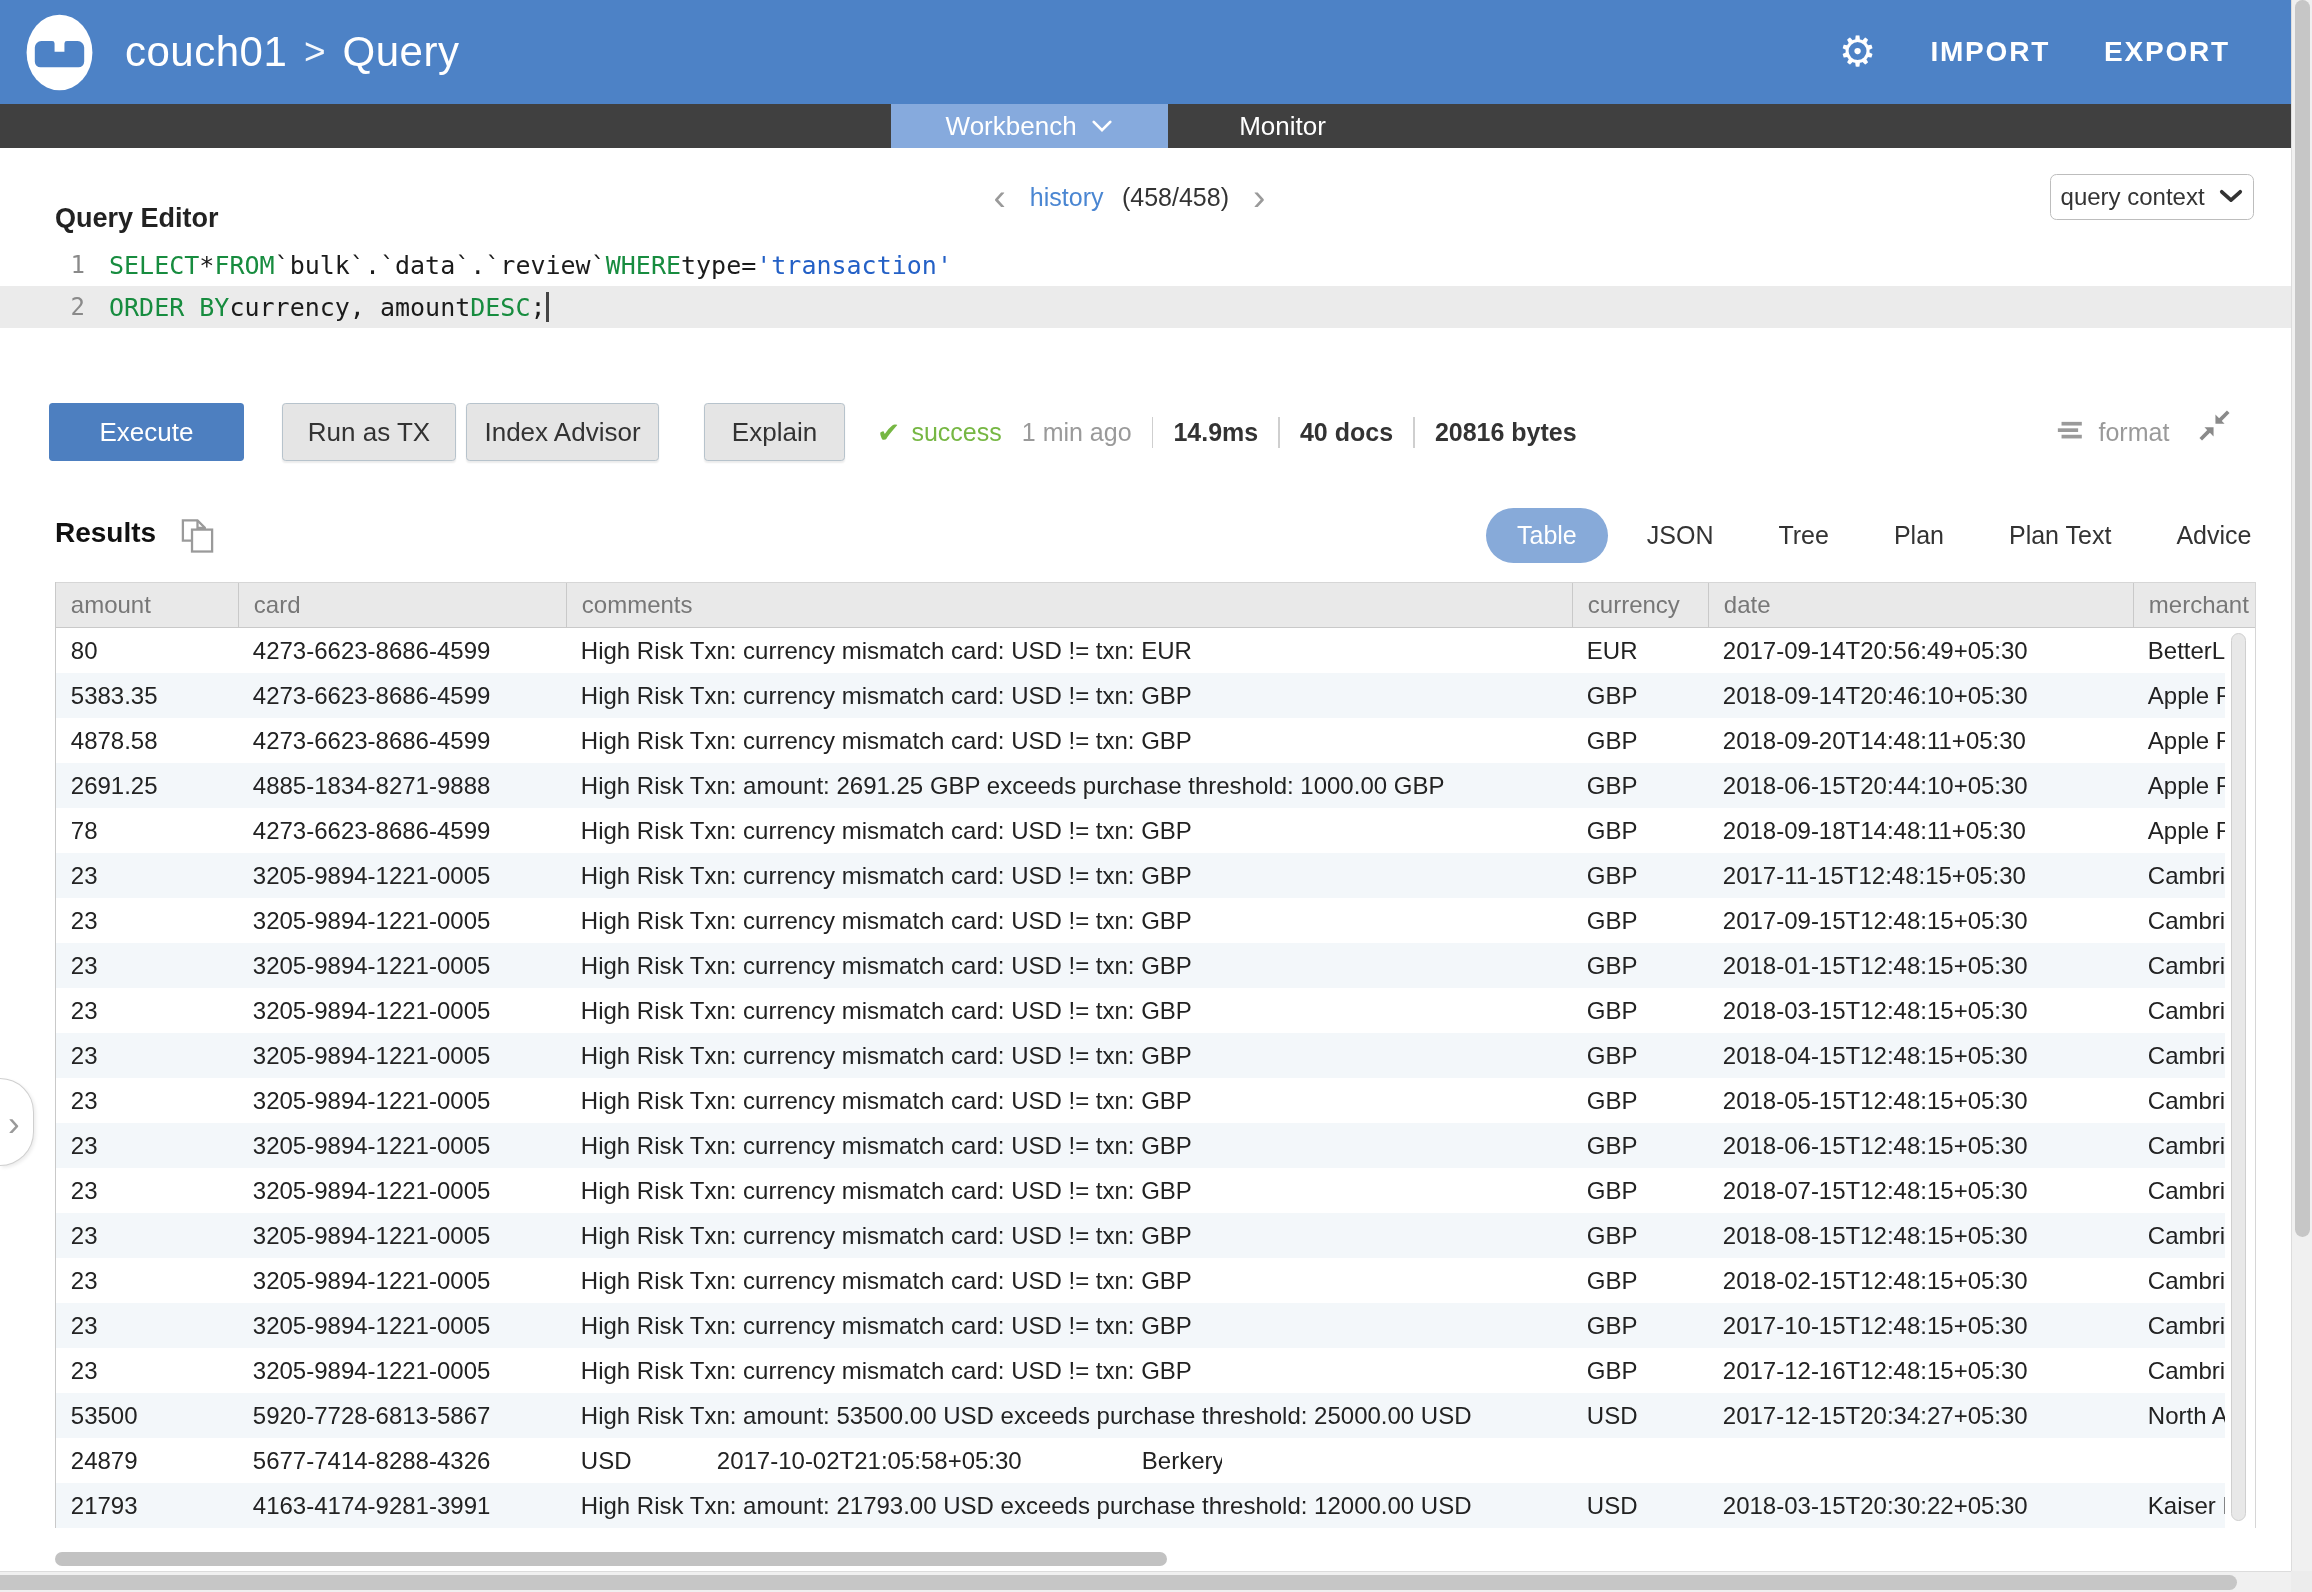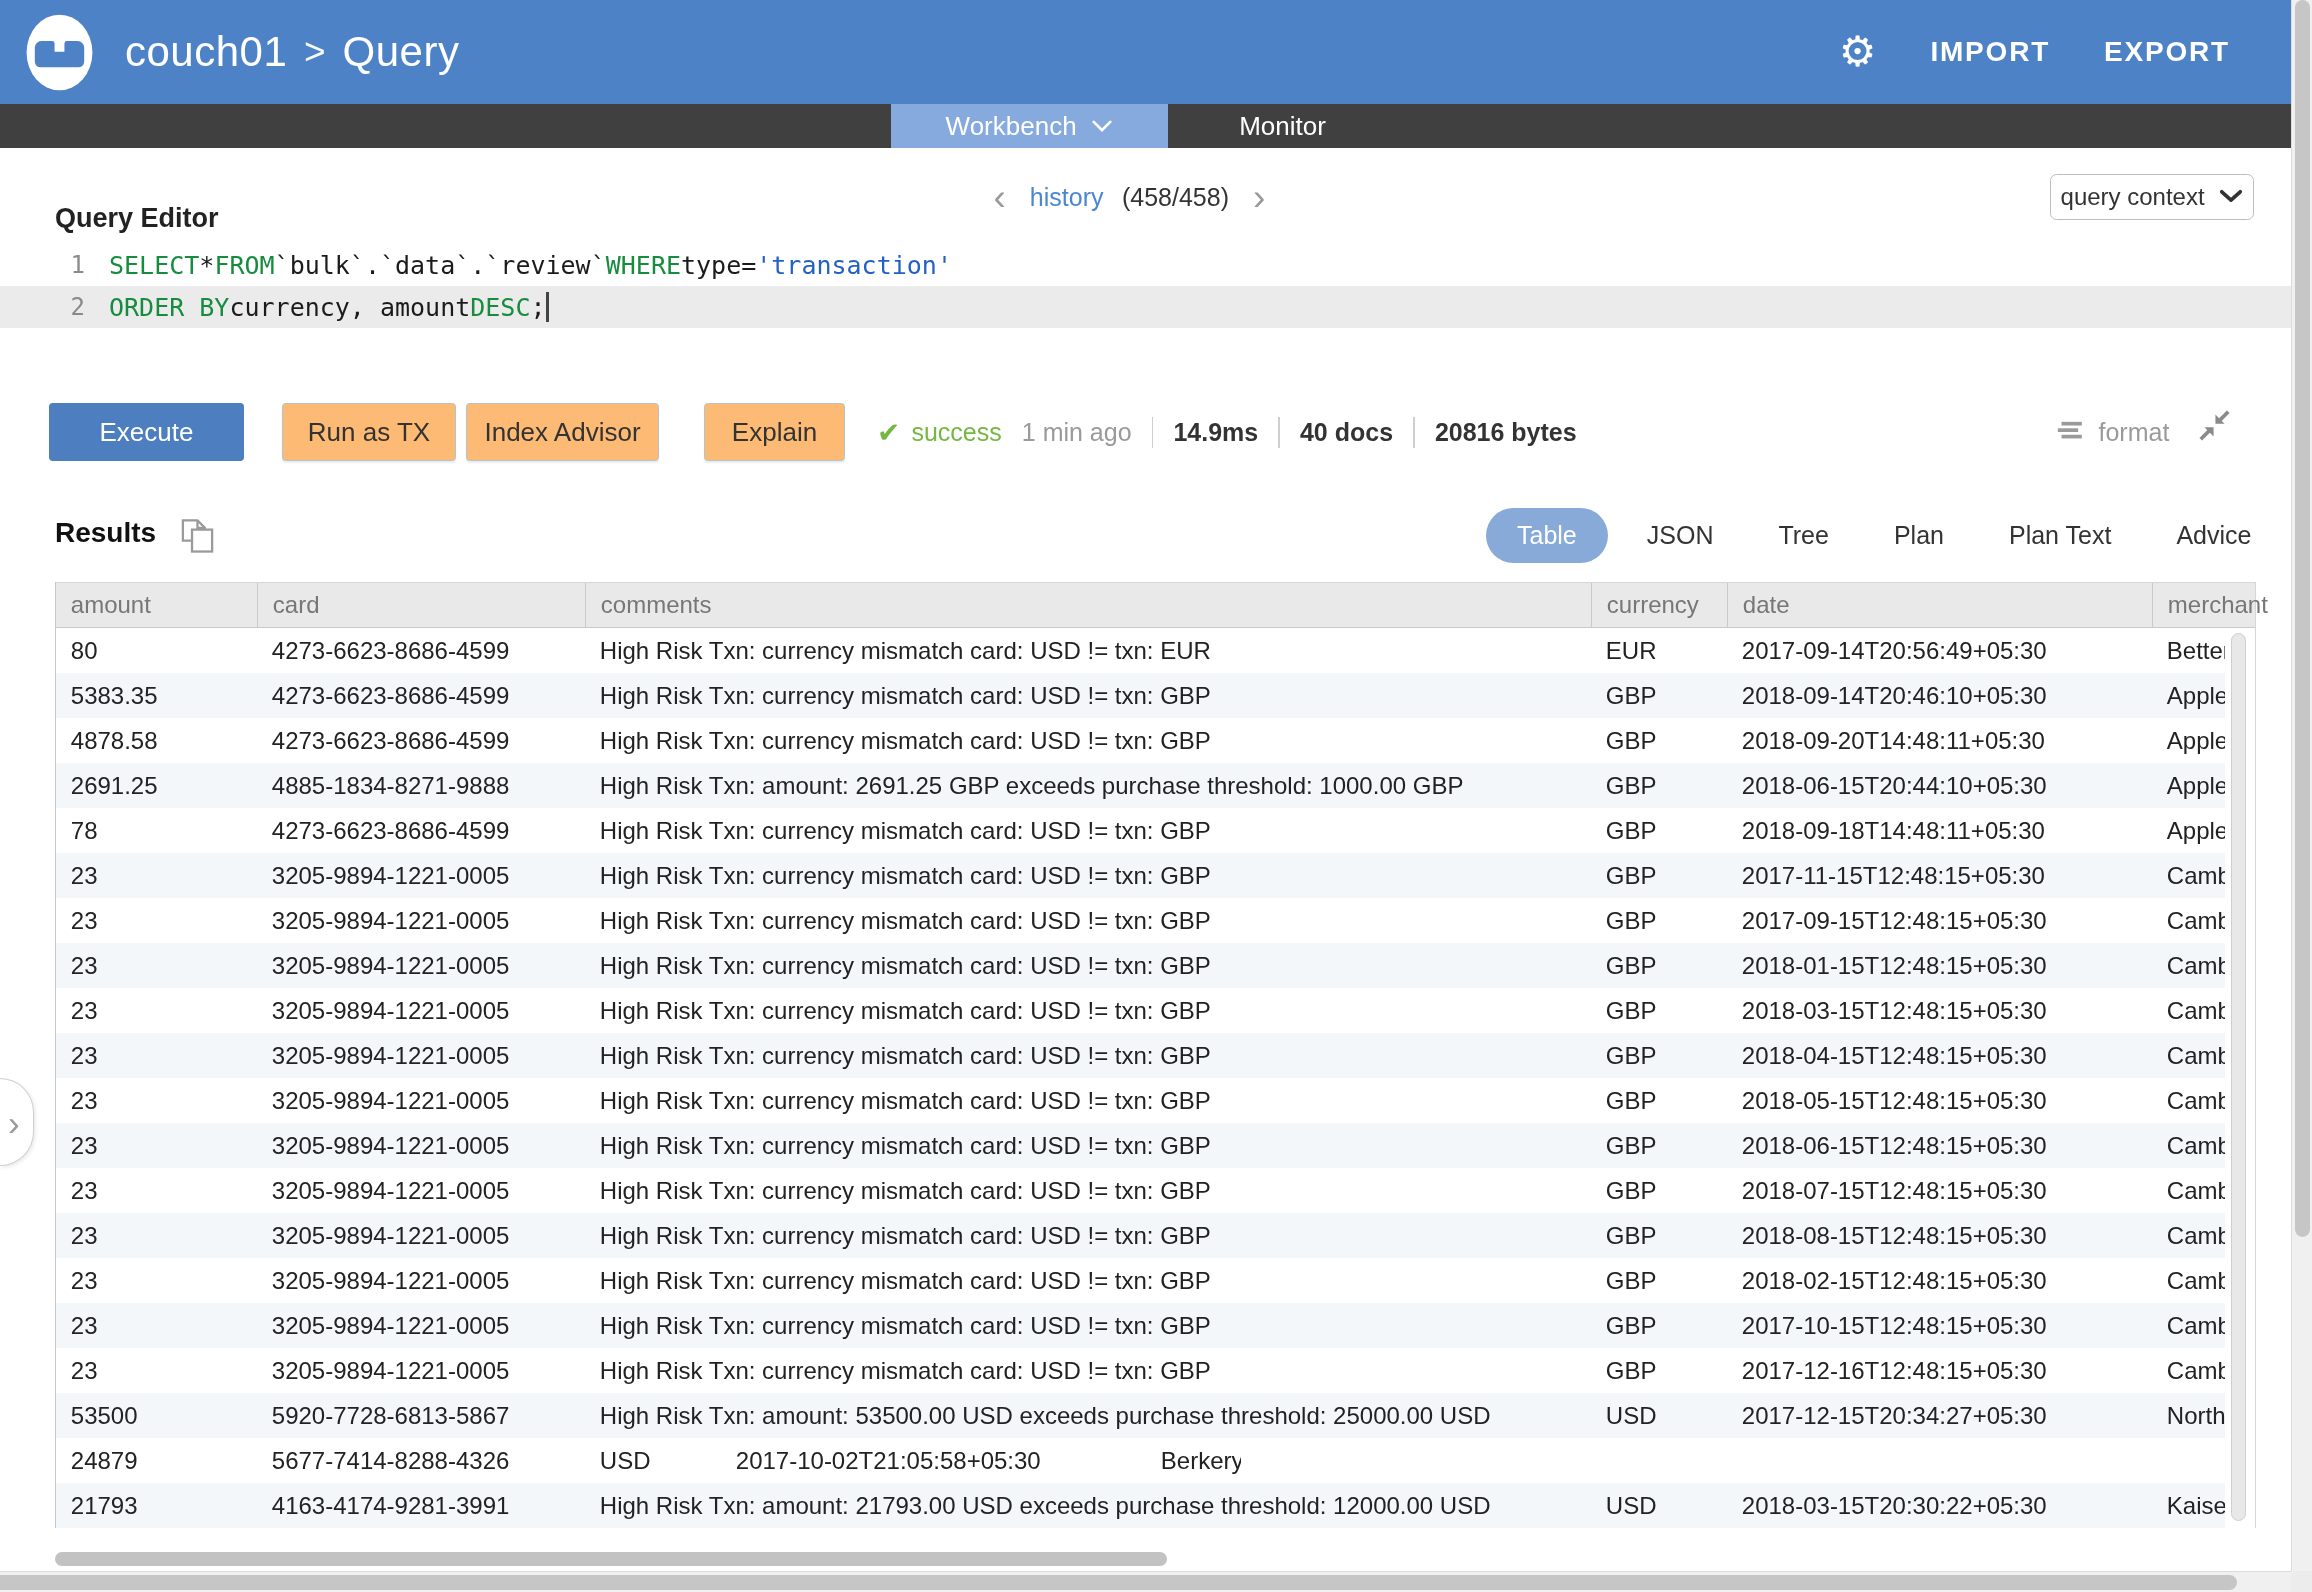--- a/index.html
+++ b/index.html
@@ -37,21 +37,21 @@
   .gutter { width:109px; text-align:right; color:#8a8a8a; flex:0 0 auto; padding-right:24px; font-size:24px; }
   .kw { color:#178c3f; }
   .str { color:#2360c6; }
   .pl { color:#1b1b1b; }
   .caret { display:inline-block; width:2.8px; height:29.5px; background:#444; vertical-align:middle; margin-left:0.9px; }
 
   
   .toolbar { position:absolute; left:0; top:403px; width:2313px; height:59px; }
   .btn { position:absolute; top:0; height:58px; display:flex; align-items:center; justify-content:center; font-size:26px; border-radius:3.7px; cursor:pointer; }
   .btn-execute { left:49px; width:195px; background:#4d7fc0; color:#fff; }
-  .btn-ghost { background:#fdba74; border:1.8px solid #b7c3cc; color:#333; box-shadow:0 1.8px 1.8px rgba(0,0,0,0.08); }
+  .btn-ghost { background:#e5e5e5; border:1.8px solid #b7c3cc; color:#333; box-shadow:0 1.8px 1.8px rgba(0,0,0,0.08); }
   .btn-runtx { left:282px; width:174px; }
   .btn-advisor { left:466px; width:193px; }
   .btn-explain { left:704px; width:141px; }
   .statusline { position:absolute; left:877px; top:0; height:58px; display:flex; align-items:center; font-size:25px; }
   .check { color:#76b743; font-size:28px; margin-right:11px; font-family:"DejaVu Sans", sans-serif; }
   .success { color:#76b743; }
   .ago { color:#9a9a9a; margin-left:20px; }
   .pipe { width:1.8px; height:31px; background:#cfcfcf; margin:0 20px; }
   .metric { color:#333; font-weight:700; }
   .format-group { position:absolute; left:2056px; top:0; height:58px; display:flex; align-items:center; gap:13px; color:#9a9a9a; font-size:25px; cursor:pointer; }
@@ -69,21 +69,21 @@
   
   .rtable { position:absolute; left:55px; top:582px; width:2201px; border-left:0.9px solid #c9c9c9; border-right:0.9px solid #d6d6d6; }
   .thead { display:flex; height:46px; background:#e9e9e9; border-top:0.9px solid #d6d6d6; border-bottom:0.9px solid #c9c9c9; }
   .th { font-size:24px; color:#777; display:flex; align-items:center; padding-left:14.8px; overflow:hidden; white-space:nowrap; }
   .th + .th { border-left:0.9px solid #c9c9c9; }
   .tbody { position:relative; width:2172px; }
   .trow { display:flex; height:45px; }
   .trow:nth-child(even) { background:#f3f7fa; }
   .td { font-size:24px; color:#222; display:flex; align-items:center; padding-left:14.8px; overflow:hidden; white-space:nowrap; }
   .c0 { width:182px; flex:0 0 auto; }
-  .c1 { width:328px; flex:0 0 auto;margin-left:19px; }
+  .c1 { width:328px; flex:0 0 auto; }
   .c2 { width:1006px; flex:0 0 auto; }
   .c3 { width:136px; flex:0 0 auto; }
   .c4 { width:425px; flex:0 0 auto; }
   .c5 { width:125px; flex:0 0 auto; }
   .tbody .c5 { width:95px; }
   .tbl-vscroll { position:absolute; right:0.9px; top:47px; width:29px; height:901px; background:#fff; }
   .tbl-vthumb { position:absolute; left:5.5px; top:3.7px; width:15.7px; height:888px; background:#e8e8e8; border:0.9px solid #cfcfcf; border-radius:8.3px; cursor:grab; }
   .tbl-hthumb { position:absolute; left:55px; top:1552px; width:1112px; height:14px; background:#c2c2c2; border-radius:7.4px; cursor:grab; }
 
   

